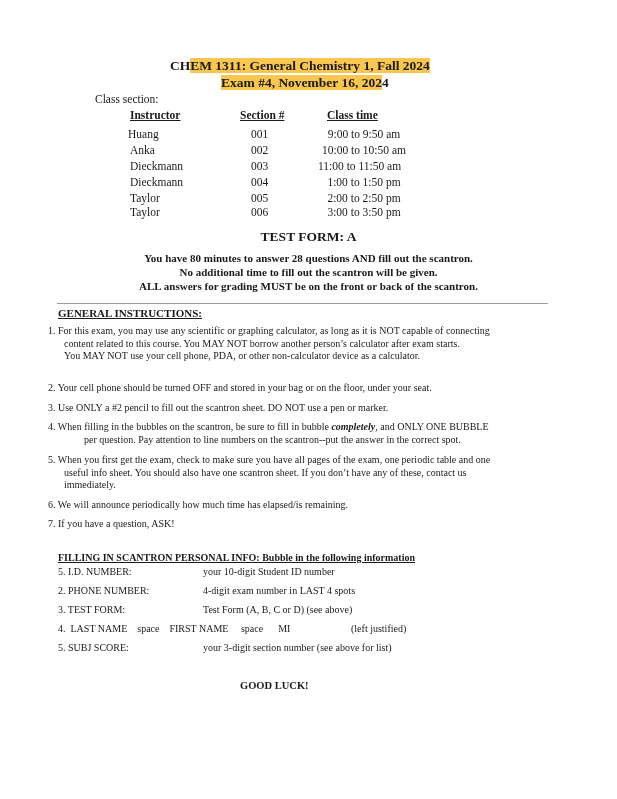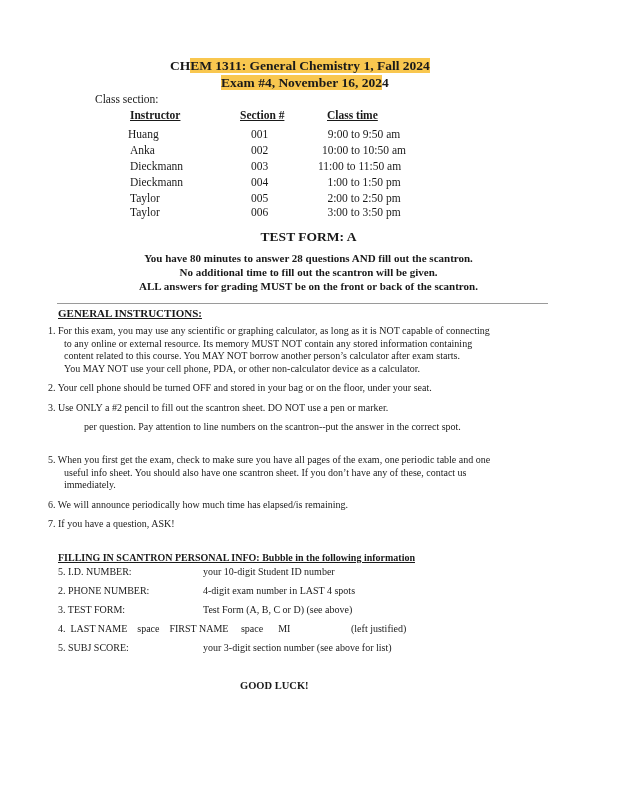--- a/index.html
+++ b/index.html
@@ -76,34 +76,34 @@
 <div class="abs center bold" style="top:252px; font-size:11px;">You have 80 minutes to answer 28 questions AND fill out the scantron.</div>
 <div class="abs center bold" style="top:266px; font-size:11px;">No additional time to fill out the scantron will be given.</div>
 <div class="abs center bold" style="top:280px; font-size:11px;">ALL answers for grading MUST be on the front or back of the scantron.</div>
 
 <div class="rule"></div>
 
 <div class="abs bold" style="left:58px; top:307px; font-size:11px; text-decoration:underline;">GENERAL INSTRUCTIONS:</div>
 
 <div class="inst" style="top:325px;">
   <div>1. For this exam, you may use any scientific or graphing calculator, as long as it is NOT capable of connecting</div>
-  <div class="cont">to any online or external resource. Its memory MUST NOT contain any stored information containing</div>
   <div class="cont">content related to this course. You MAY NOT borrow another person’s calculator after exam starts.</div>
   <div class="cont">You MAY NOT use your cell phone, PDA, or other non-calculator device as a calculator.</div>
 </div>
 
 <div class="inst" style="top:382px;">
   <div>2. Your cell phone should be turned OFF and stored in your bag or on the floor, under your seat.</div>
 </div>
 
 <div class="inst" style="top:402px;">
   <div>3. Use ONLY a #2 pencil to fill out the scantron sheet. DO NOT use a pen or marker.</div>
 </div>
 
 <div class="inst" style="top:421px;">
+  <div><span>4. When filling in the bubbles on the scantron, be sure to fill in bubble </span><em style="font-weight:bold;">completely</em><span>, and ONLY ONE BUBBLE</span></div>
   <div class="cont2">per question. Pay attention to line numbers on the scantron--put the answer in the correct spot.</div>
 </div>
 
 <div class="inst" style="top:454px;">
   <div>5. When you first get the exam, check to make sure you have all pages of the exam, one periodic table and one</div>
   <div class="cont">useful info sheet. You should also have one scantron sheet. If you don’t have any of these, contact us</div>
   <div class="cont">immediately.</div>
 </div>
 
 <div class="inst" style="top:499px;">

